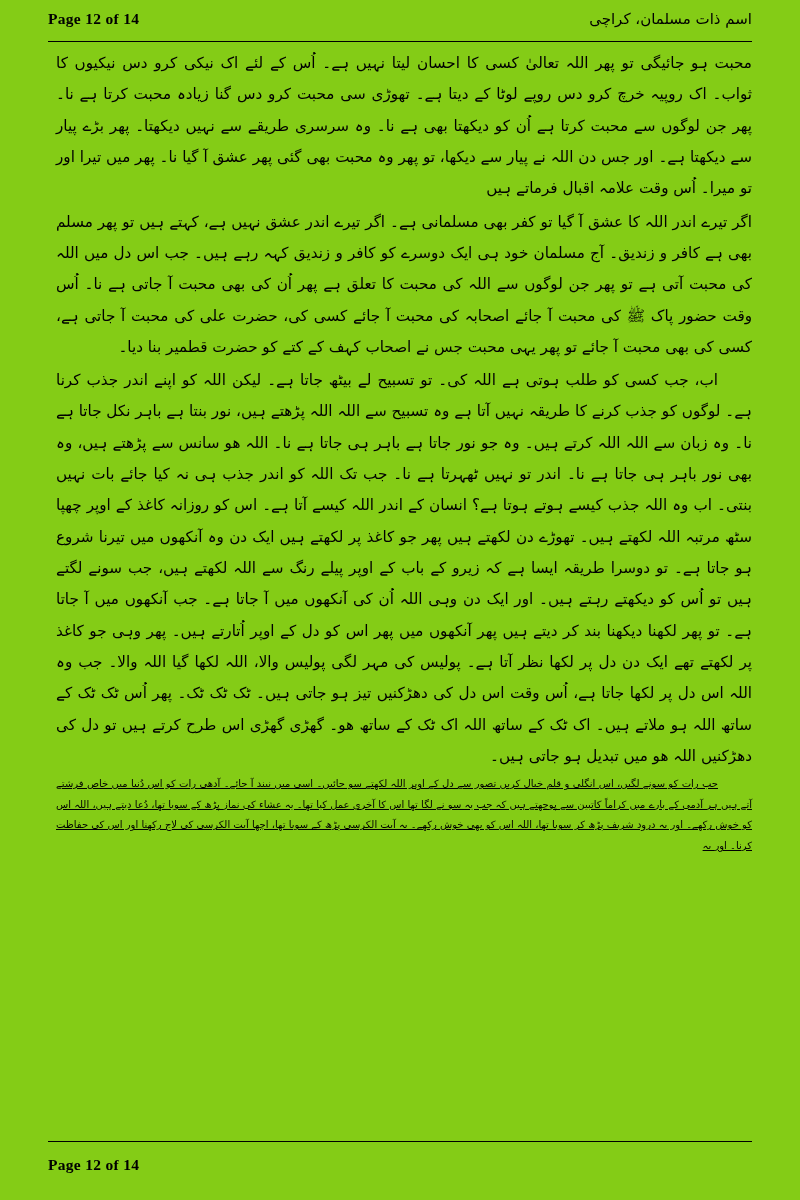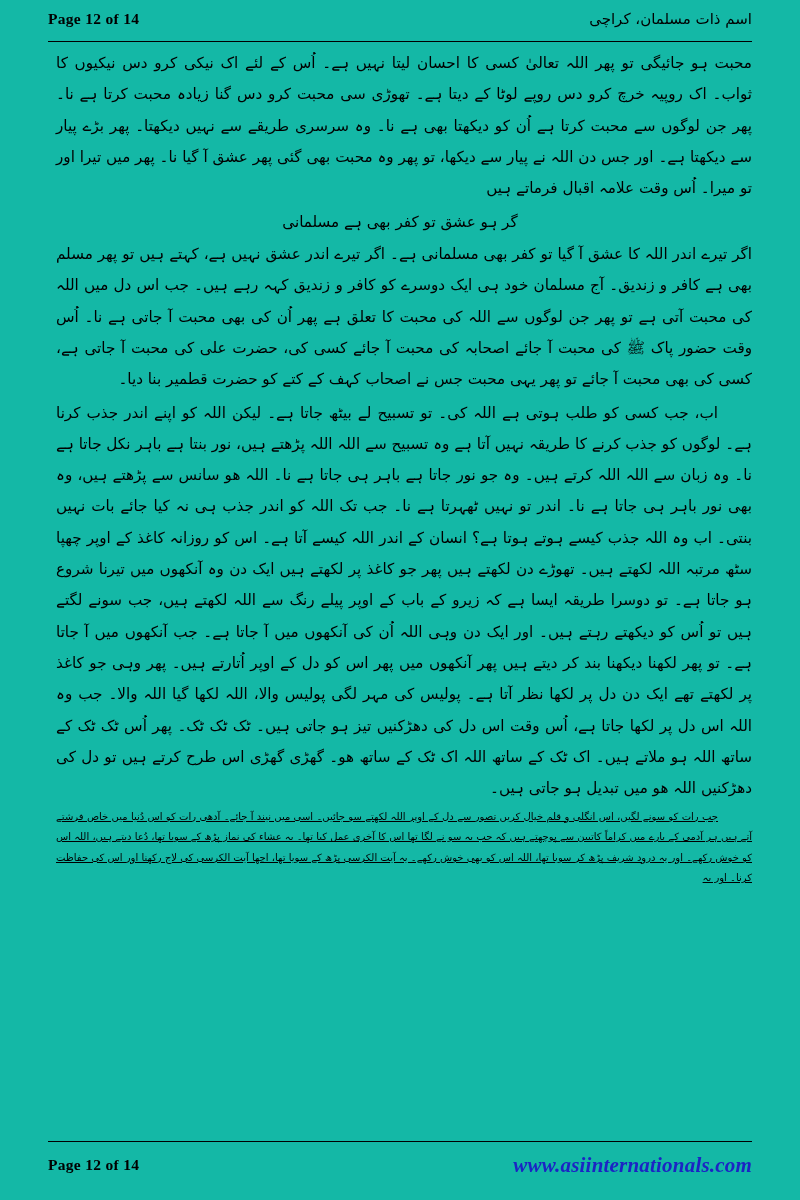--- a/index.html
+++ b/index.html
@@ -7,21 +7,21 @@
     padding: 0;
     background: #ffffff;
   }
   body {
     font-family: "Liberation Serif", serif;
   }
   .page {
     position: relative;
     width: 800px;
     height: 1200px;
-    background: #14b8a6;
+    background: #84cc16;
     box-sizing: border-box;
     overflow: hidden;
   }
 
   
   .header {
     position: absolute;
     top: 10px;
     left: 48px;
     right: 48px;
@@ -127,25 +127,23 @@
 <div class="page">
 
   <div class="header">
     <div class="header-left">Page 12 of 14</div>
     <div class="header-right">اسم ذات مسلمان، کراچی</div>
   </div>
   <div class="rule-top"></div>
 
   <div class="content">
     <p class="para">محبت ہو جائیگی تو پھر اللہ تعالیٰ کسی کا احسان لیتا نہیں ہے۔ اُس کے لئے اک نیکی کرو دس نیکیوں کا ثواب۔ اک روپیہ خرچ کرو دس روپے لوٹا کے دیتا ہے۔ تھوڑی سی محبت کرو دس گنا زیادہ محبت کرتا ہے نا۔ پھر جن لوگوں سے محبت کرتا ہے اُن کو دیکھتا بھی ہے نا۔ وہ سرسری طریقے سے نہیں دیکھتا۔ پھر بڑے پیار سے دیکھتا ہے۔ اور جس دن اللہ نے پیار سے دیکھا، تو پھر وہ محبت بھی گئی پھر عشق آ گیا نا۔ پھر میں تیرا اور تو میرا۔ اُس وقت علامہ اقبال فرماتے ہیں</p>
-    <p class="couplet">گر ہو عشق تو کفر بھی ہے مسلمانی</p>
     <p class="para">اگر تیرے اندر اللہ کا عشق آ گیا تو کفر بھی مسلمانی ہے۔ اگر تیرے اندر عشق نہیں ہے، کہتے ہیں تو پھر مسلم بھی ہے کافر و زندیق۔ آج مسلمان خود ہی ایک دوسرے کو کافر و زندیق کہہ رہے ہیں۔ جب اس دل میں اللہ کی محبت آتی ہے تو پھر جن لوگوں سے اللہ کی محبت کا تعلق ہے پھر اُن کی بھی محبت آ جاتی ہے نا۔ اُس وقت حضور پاک ﷺ کی محبت آ جائے اصحابہ کی محبت آ جائے کسی کی، حضرت علی کی محبت آ جاتی ہے، کسی کی بھی محبت آ جائے تو پھر یہی محبت جس نے اصحاب کہف کے کتے کو حضرت قطمیر بنا دیا۔</p>
     <p class="para indent">اب، جب کسی کو طلب ہوتی ہے اللہ کی۔ تو تسبیح لے بیٹھ جاتا ہے۔ لیکن اللہ کو اپنے اندر جذب کرنا ہے۔ لوگوں کو جذب کرنے کا طریقہ نہیں آتا ہے وہ تسبیح سے اللہ اللہ پڑھتے ہیں، نور بنتا ہے باہر نکل جاتا ہے نا۔ وہ زبان سے اللہ اللہ کرتے ہیں۔ وہ جو نور جاتا ہے باہر ہی جاتا ہے نا۔ اللہ ھو سانس سے پڑھتے ہیں، وہ بھی نور باہر ہی جاتا ہے نا۔ اندر تو نہیں ٹھہرتا ہے نا۔ جب تک اللہ کو اندر جذب ہی نہ کیا جائے بات نہیں بنتی۔ اب وہ اللہ جذب کیسے ہوتے ہوتا ہے؟ انسان کے اندر اللہ کیسے آتا ہے۔ اس کو روزانہ کاغذ کے اوپر چھپا سٹھ مرتبہ اللہ لکھتے ہیں۔ تھوڑے دن لکھتے ہیں پھر جو کاغذ پر لکھتے ہیں ایک دن وہ آنکھوں میں تیرنا شروع ہو جاتا ہے۔ تو دوسرا طریقہ ایسا ہے کہ زیرو کے باب کے اوپر پیلے رنگ سے اللہ لکھتے ہیں، جب سونے لگتے ہیں تو اُس کو دیکھتے رہتے ہیں۔ اور ایک دن وہی اللہ اُن کی آنکھوں میں آ جاتا ہے۔ جب آنکھوں میں آ جاتا ہے۔ تو پھر لکھنا دیکھنا بند کر دیتے ہیں پھر آنکھوں میں پھر اس کو دل کے اوپر اُتارتے ہیں۔ پھر وہی جو کاغذ پر لکھتے تھے ایک دن دل پر لکھا نظر آتا ہے۔ پولیس کی مہر لگی پولیس والا، اللہ لکھا گیا اللہ والا۔ جب وہ اللہ اس دل پر لکھا جاتا ہے، اُس وقت اس دل کی دھڑکنیں تیز ہو جاتی ہیں۔ ٹک ٹک ٹک۔ پھر اُس ٹک ٹک کے ساتھ اللہ ہو ملاتے ہیں۔ اک ٹک کے ساتھ اللہ اک ٹک کے ساتھ ھو۔ گھڑی گھڑی اس طرح کرتے ہیں تو دل کی دھڑکنیں اللہ ھو میں تبدیل ہو جاتی ہیں۔</p>
     <p class="para indent para-small">جب رات کو سونے لگیں، اس انگلی و قلم خیال کریں تصور سے دل کے اوپر اللہ لکھتے سو جائیں۔ اسی میں نیند آ جائے۔ آدھی رات کو اس دُنیا میں خاص فرشتے آتے ہیں ہر آدمی کے بارے میں کراماً کاتبین سے پوچھتے ہیں کہ جب یہ سو نے لگا تھا اس کا آخری عمل کیا تھا۔ یہ عشاء کی نماز پڑھ کے سویا تھا، دُعا دیتے ہیں، اللہ اس کو خوش رکھے۔ اور یہ درود شریف پڑھ کر سویا تھا، اللہ اس کو بھی خوش رکھے۔ یہ آیت الکرسی پڑھ کے سویا تھا، اچھا آیت الکرسی کی لاج رکھنا اور اس کی حفاظت کرنا۔ اور یہ</p>
   </div>
 
   <div class="rule-bottom"></div>
   <div class="footer">
     <div class="footer-left">Page 12 of 14</div>
-    <div class="footer-right">www.asiinternationals.com</div>
   </div>
 
 </div>
 
 </body></html>

